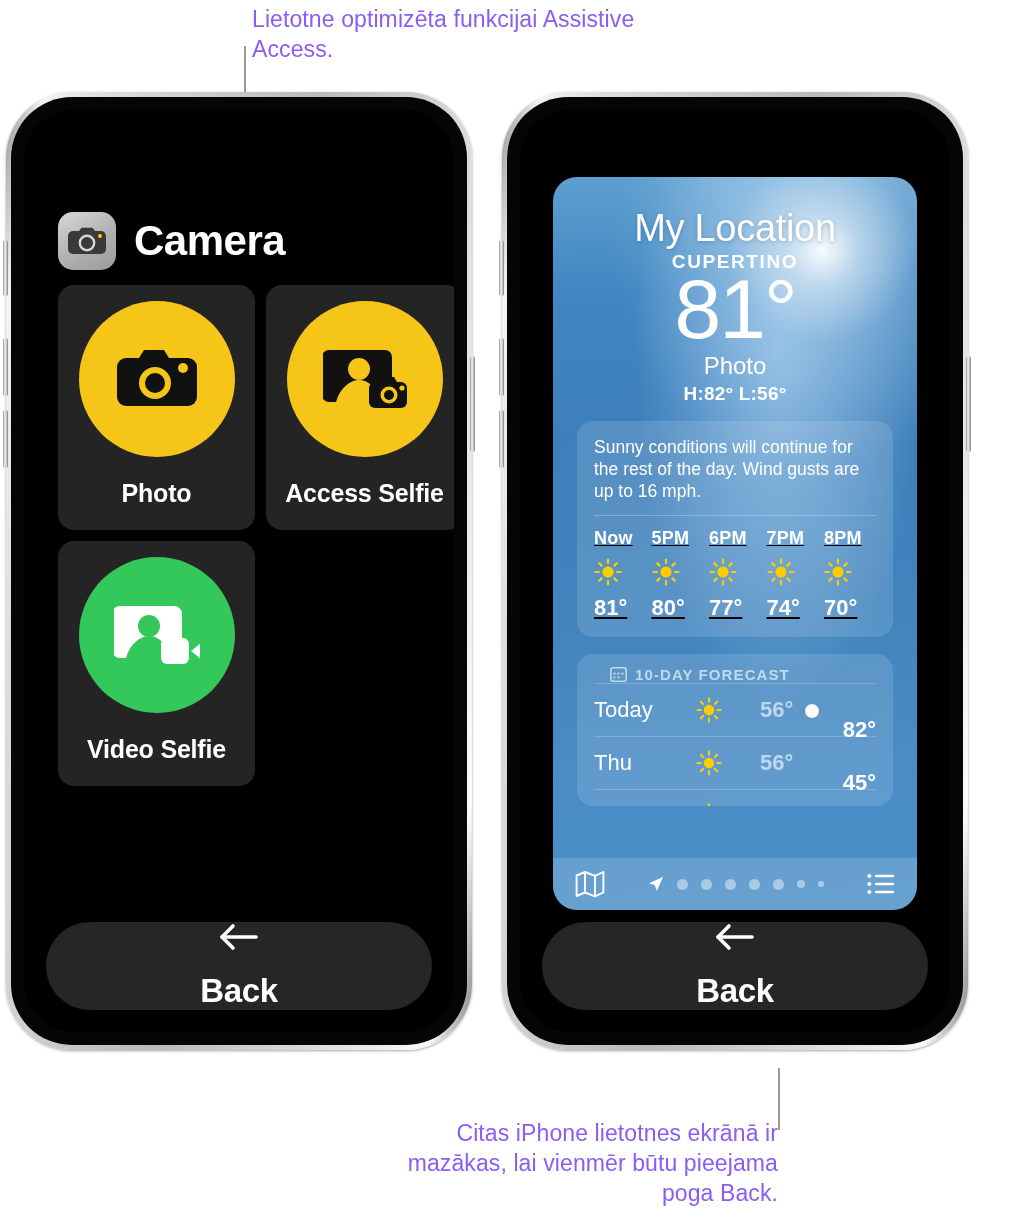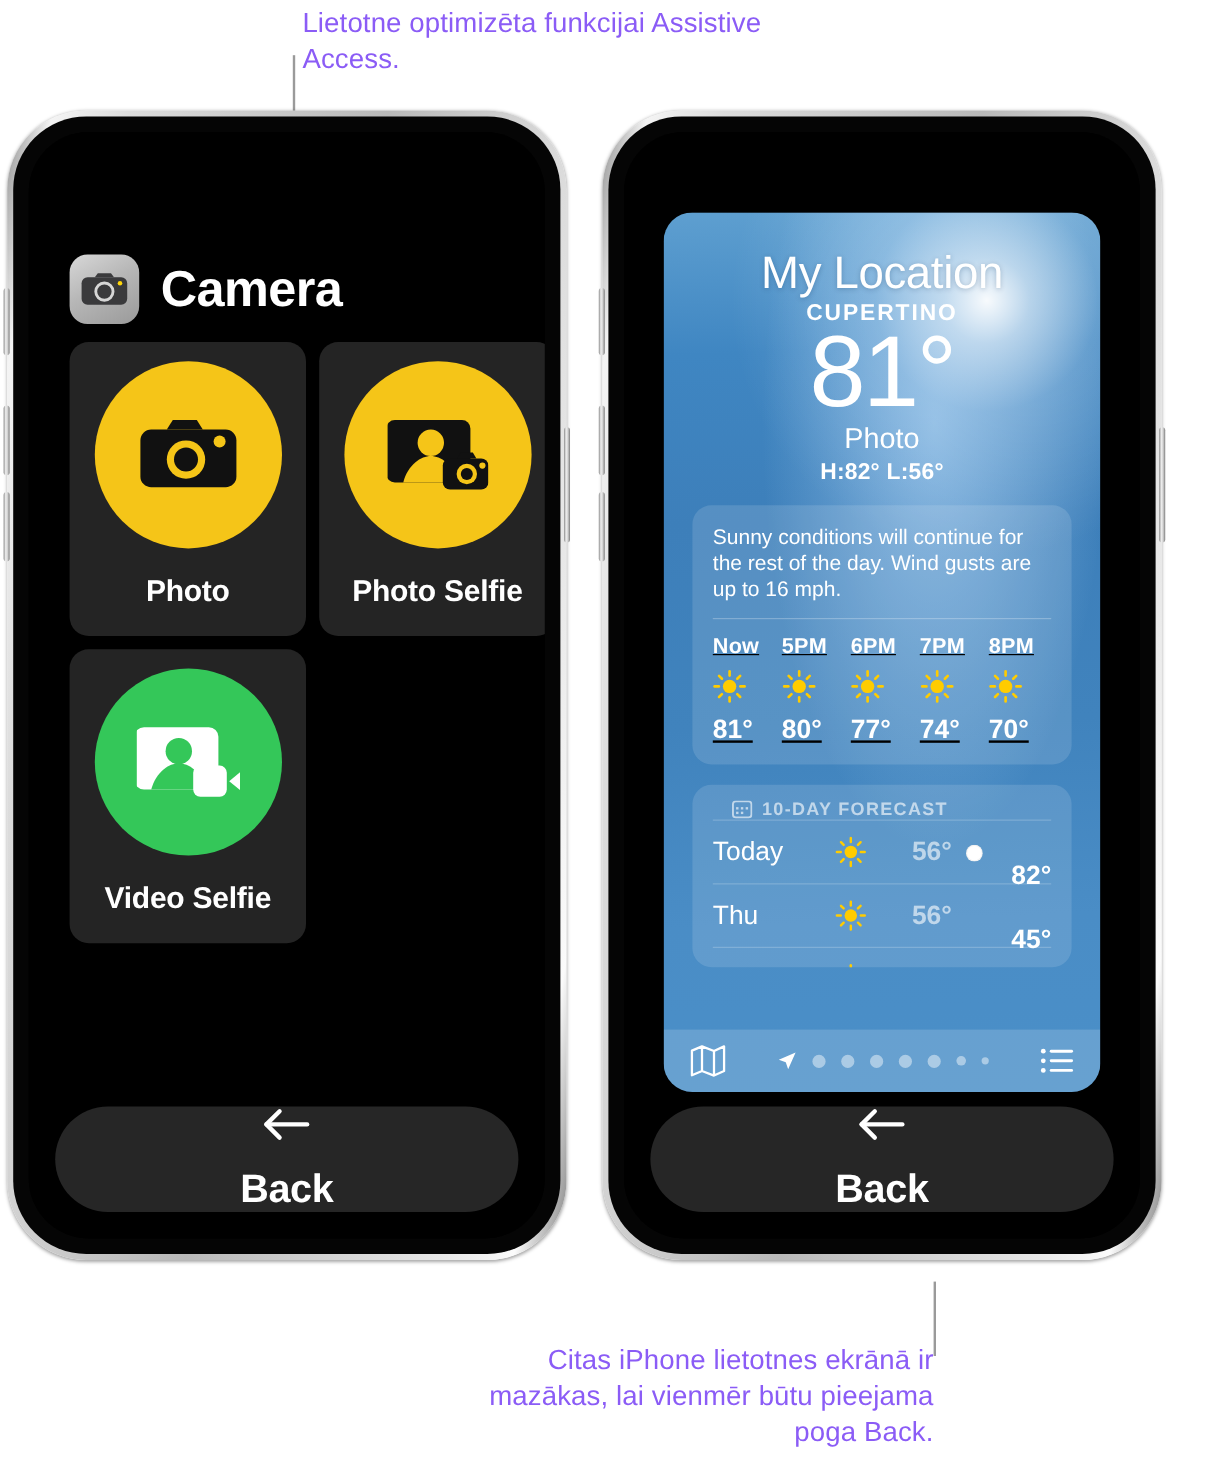--- a/index.html
+++ b/index.html
@@ -186,21 +186,21 @@
                 <path d="M6 6 h56 a7 7 0 0 1 7 7 v38 a7 7 0 0 1 -7 7 h-56 a7 7 0 0 1 -7 -7 v-38 a7 7 0 0 1 7 -7 Z" fill="#111"></path>
                 <circle cx="36" cy="25" r="11" fill="#F5C518"></circle>
                 <path d="M13 58 c4-15 15-22 23-22 c8 0 19 7 23 22 Z" fill="#F5C518"></path>
                 <rect x="46" y="38" width="38" height="26" rx="6" fill="#111"></rect>
                 <path d="M58 38 l3-5 h10 l3 5 Z" fill="#111"></path>
                 <circle cx="66" cy="51" r="8.5" fill="#F5C518"></circle>
                 <circle cx="66" cy="51" r="5" fill="#111"></circle>
                 <circle cx="79" cy="44" r="2.6" fill="#F5C518"></circle>
               </svg>
             </div>
-            <div class="tile-label">Photo Selfie</div>
+            <div class="tile-label">Access Selfie</div>
           </div>
 
 
           <div class="tile">
             <div class="tile-circle" style="background:#34C759">
               <svg width="86" height="70" viewBox="0 0 86 70">
                 <path d="M6 6 h54 a8 8 0 0 1 8 8 v36 a8 8 0 0 1 -8 8 h-54 a8 8 0 0 1 -8 -8 v-36 a8 8 0 0 1 8 -8 Z" fill="#fff"></path>
                 <circle cx="35" cy="26" r="11" fill="#34C759"></circle>
                 <path d="M12 58 c4-15 15-22 23-22 c8 0 19 7 23 22 Z" fill="#34C759"></path>
                 <rect x="47" y="38" width="28" height="26" rx="6" fill="#fff"></rect>

